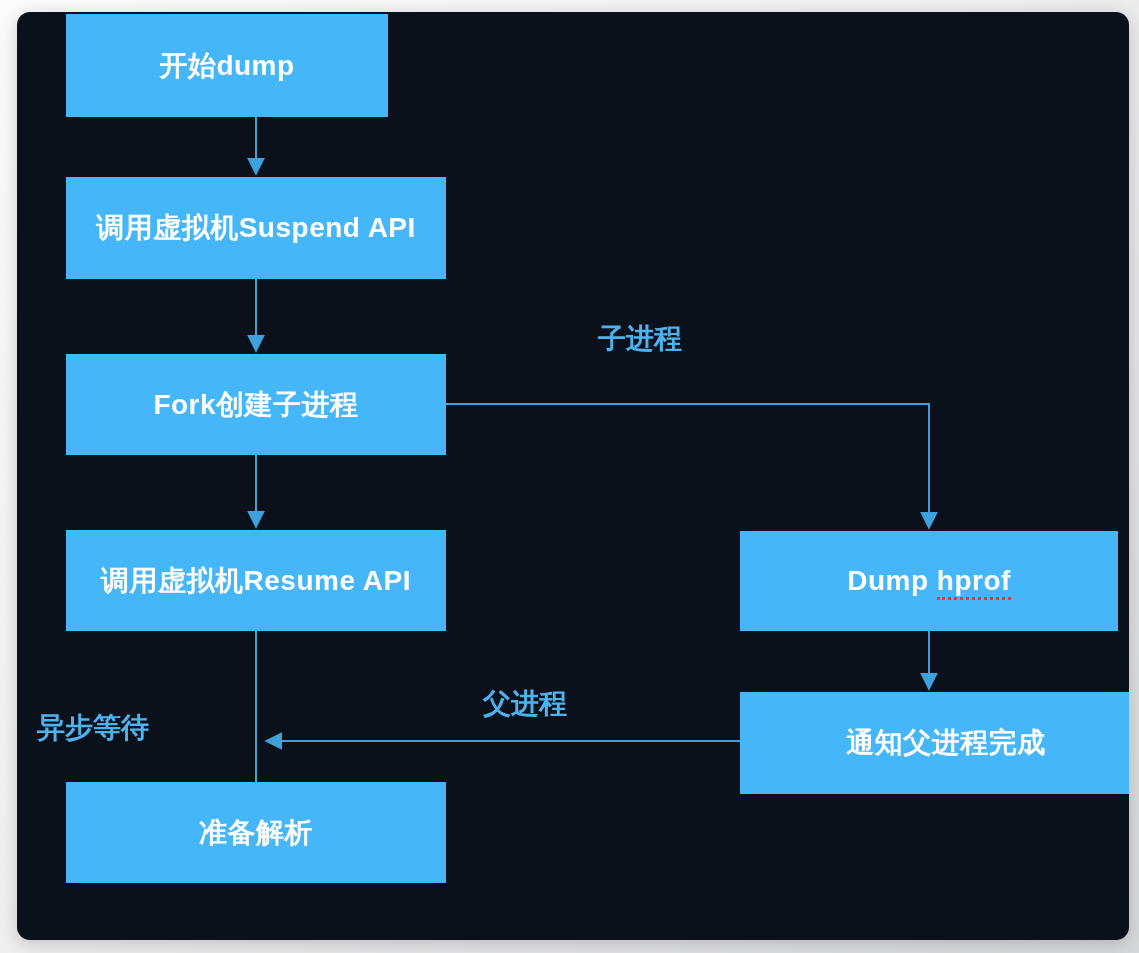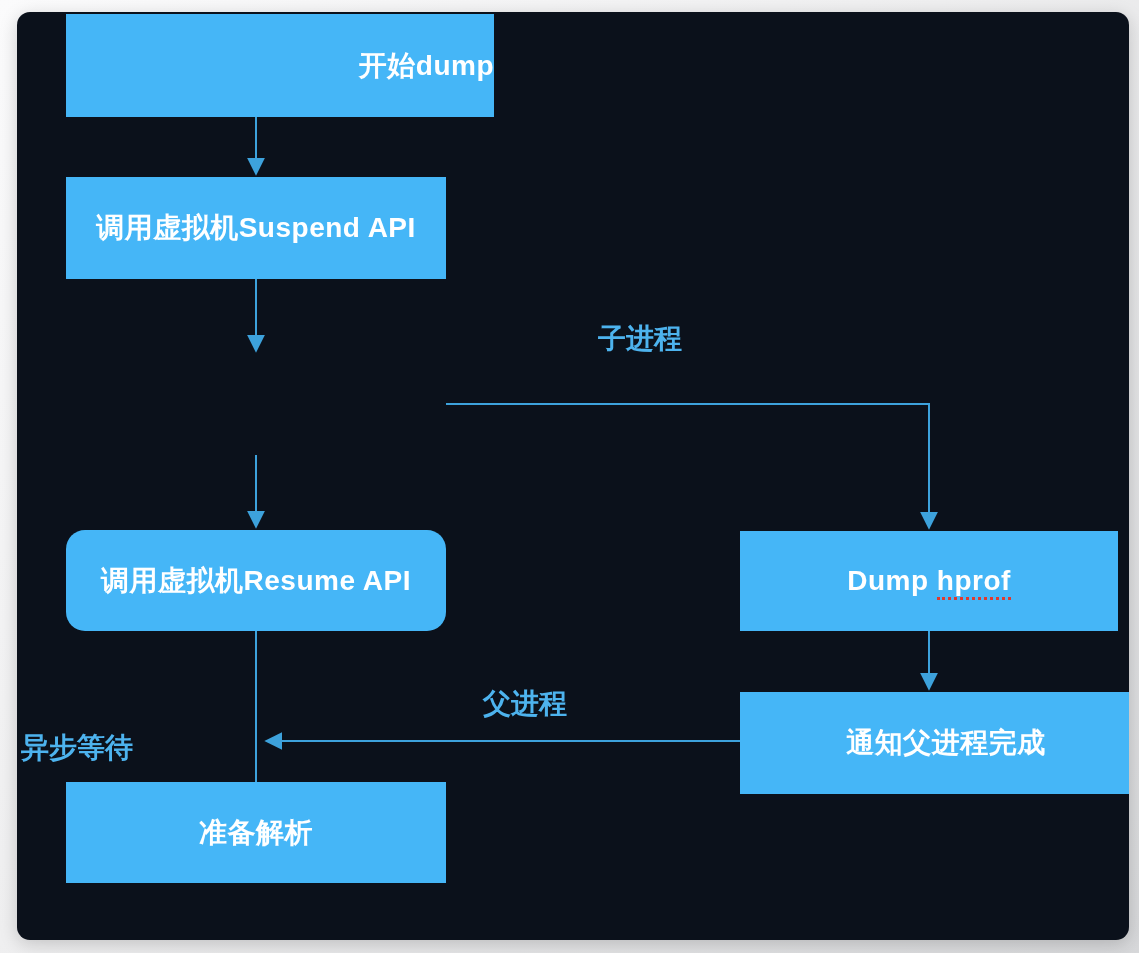--- a/index.html
+++ b/index.html
@@ -42,42 +42,42 @@
     color: var(--node-text);
     display: flex;
     align-items: center;
     justify-content: center;
     font-size: 28px;
     font-weight: 700;
     letter-spacing: 0.5px;
     text-align: center;
     line-height: 1.2;
   }
-  .node-start    { left: 49px;  top: 2px;   width: 428px; height: 103px; justify-content: flex-end; }
+  .node-start    { left: 49px;  top: 2px;   width: 322px; height: 103px; }
   .node-suspend  { left: 49px;  top: 165px; width: 380px; height: 102px; }
   .node-fork     { left: 49px;  top: 342px; width: 380px; height: 101px; }
-  .node-resume   { left: 49px;  top: 518px; width: 380px; height: 101px; border-radius: 19px; }
+  .node-resume   { left: 49px;  top: 518px; width: 380px; height: 101px; }
   .node-prepare  { left: 49px;  top: 770px; width: 380px; height: 101px; }
   .node-dump     { left: 723px; top: 519px; width: 378px; height: 100px; }
   .node-notify   { left: 723px; top: 680px; width: 412px; height: 102px; }
   .misspelled {
     border-bottom: 3px dotted var(--misspell-underline);
     padding-bottom: 1px;
   }
   .edge-label {
     position: absolute;
     color: var(--edge-label-color);
     font-size: 28px;
     font-weight: 700;
     line-height: 1.1;
     white-space: nowrap;
   }
   .label-child  { left: 581px; top: 312px; }
   .label-parent { left: 466px; top: 653px; margin-top: 24px; }
-  .label-async  { left: 4px;   top: 701px; margin-top: 20px; }
+  .label-async  { left: 20px;   top: 701px; }
 </style>
 </head>
 <body>
 
 <div class="panel">
 
   <svg class="edges-svg" viewBox="0 0 1112 928" xmlns="http://www.w3.org/2000/svg">
     <defs>
       <marker id="arrow" viewBox="0 0 10 10" refX="8.5" refY="5" markerWidth="9" markerHeight="9" orient="auto-start-reverse">
         <path d="M0,0 L10,5 L0,10 z" fill="var(--edge-color)"></path>
@@ -95,20 +95,23 @@
   </svg>
 
   <div class="node node-start">
     <span>开始dump</span>
   </div>
 
   <div class="node node-suspend">
     <span>调用虚拟机Suspend API</span>
   </div>
 
+  <div class="node node-fork">
+    <span>Fork创建子进程</span>
+  </div>
 
   <div class="node node-resume">
     <span>调用虚拟机Resume API</span>
   </div>
 
   <div class="node node-prepare">
     <span>准备解析</span>
   </div>
 
   <div class="node node-dump">

